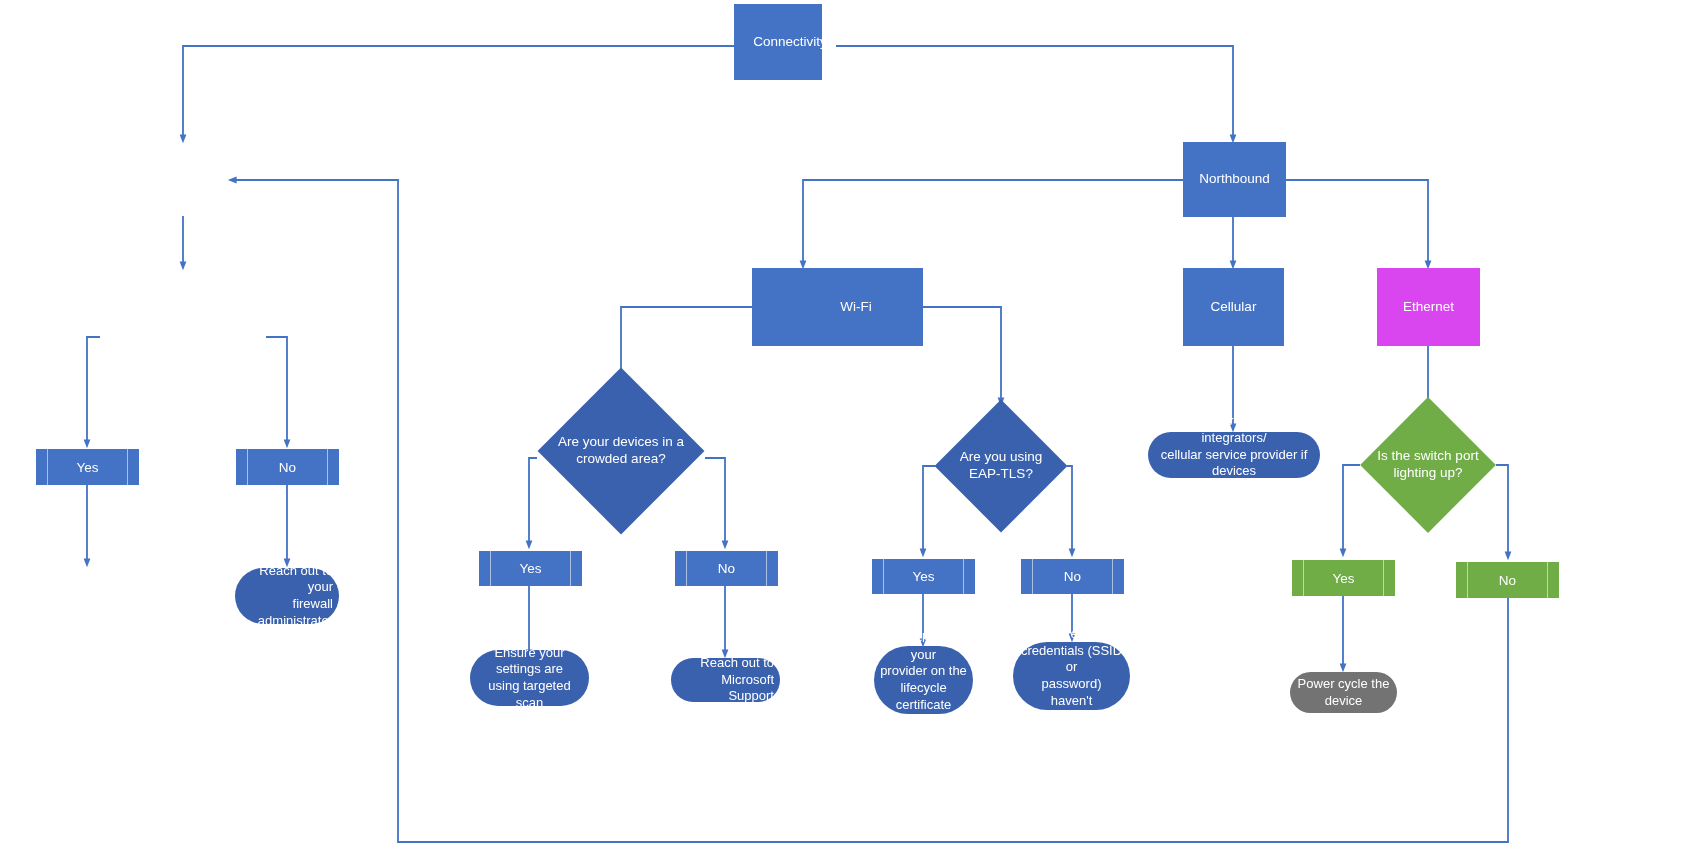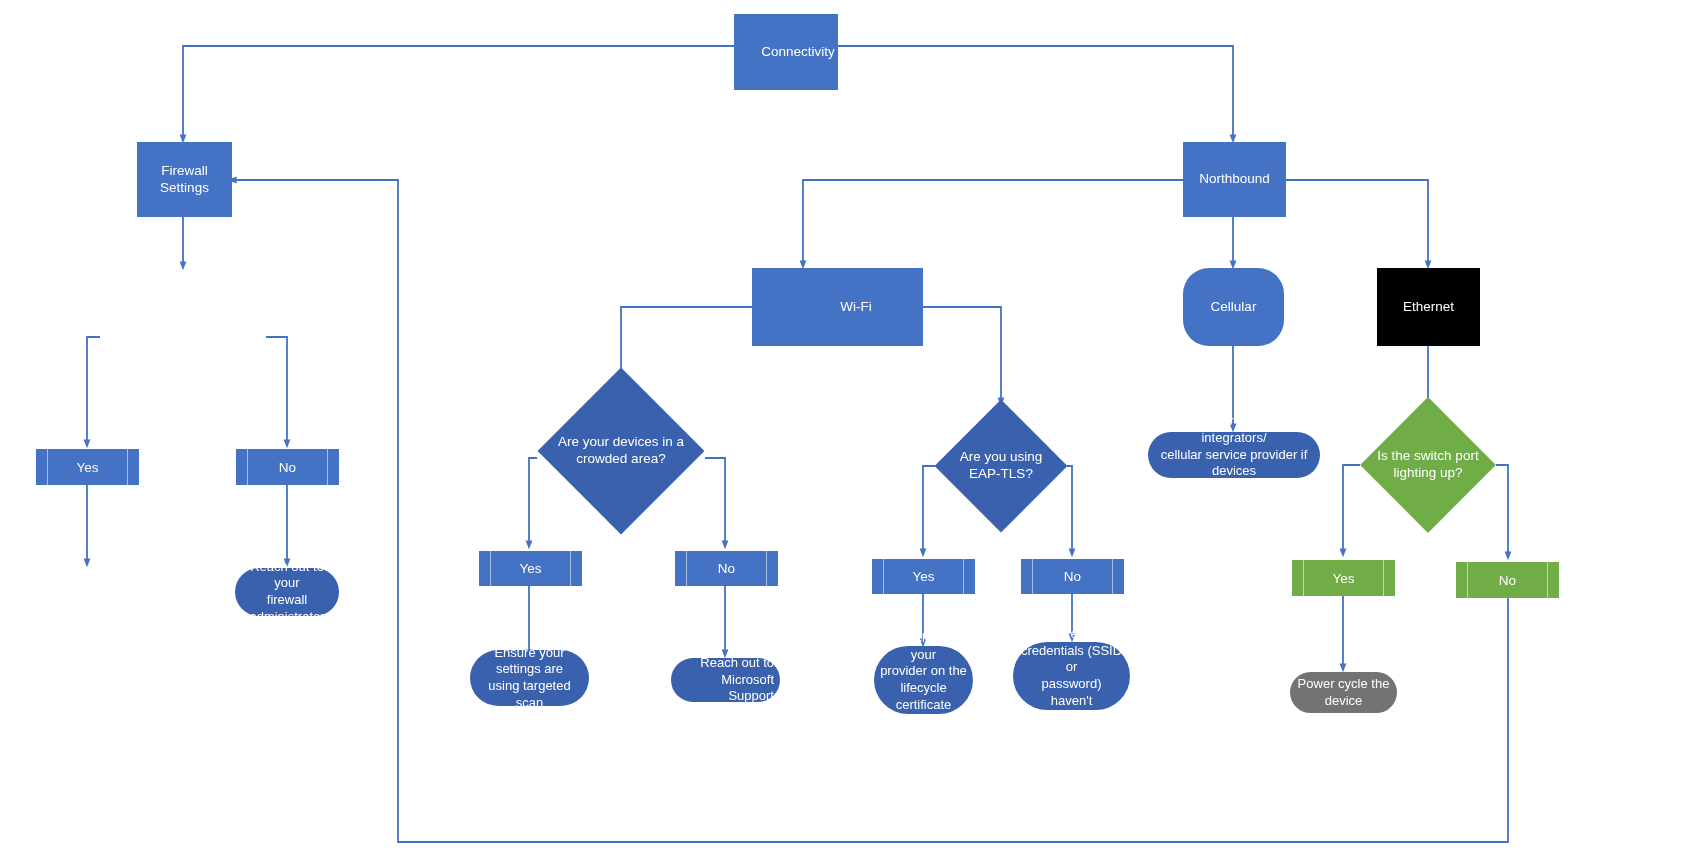--- a/index.html
+++ b/index.html
@@ -35,21 +35,21 @@
     color: #ffffff;
     line-height: 1.24;
     white-space: pre-line;
   }
   
   .proc {
     background: #4472c4;
     font-size: 13.5px;
   }
   .proc.green {
-    background: #000000;
+    background: #d946ef;
   }
   
   .diamond-wrap {
     position: absolute;
   }
   .diamond-shape {
     position: absolute;
     left: 0; top: 0;
     width: 100%;
     height: 100%;
@@ -165,37 +165,34 @@
 
       <path d="M1360,465 L1343,465 L1343,553" marker-end="url(#ah)"></path>
 
       <path d="M1496,465 L1508,465 L1508,556" marker-end="url(#ah)"></path>
       <path d="M1343,596 L1343,668" marker-end="url(#ah)"></path>
 
       <path d="M1508,598 L1508,842 L398,842 L398,180 L232,180" marker-end="url(#ah)"></path>
     </g>
   </svg>
 
-  <div class="node proc" style="left:734px; top:14px; width:104px; height:76px;padding-left:24px;">
+  <div class="node proc" style="left:734px; top:4px; width:88px; height:76px;padding-left:24px;">
     <span>Connectivity</span>
   </div>
 
-  <div class="node proc" style="left:137px; top:142px; width:95px; height:75px;">
-    <span>Firewall Settings</span>
-  </div>
 
   <div class="node proc" style="left:1183px; top:142px; width:103px; height:75px;">
     <span>Northbound</span>
   </div>
 
   <div class="node proc" style="left:752px; top:268px; width:171px; height:78px;padding-left:37px;">
     <span>Wi-Fi</span>
   </div>
 
-  <div class="node proc" style="left:1183px; top:268px; width:101px; height:78px;border-radius:26px;">
+  <div class="node proc" style="left:1183px; top:268px; width:101px; height:78px;">
     <span>Cellular</span>
   </div>
 
   <div class="node proc green" style="left:1377px; top:268px; width:103px; height:78px;">
     <span>Ethernet</span>
   </div>
 
 
   <div class="diamond-wrap" style="left:562px; top:392px; width:118px; height:118px;">
     <div class="diamond-shape"></div>
@@ -257,21 +254,21 @@
     <span>Yes</span>
   </div>
 
   <div class="predef green" style="left:1456px; top:562px; width:103px; height:36px;">
     <span class="bar-line l"></span>
     <span class="bar-line r"></span>
     <span>No</span>
   </div>
 
 
-  <div class="term" style="left:235px; top:568px; width:104px; height:48px;">
+  <div class="term" style="left:235px; top:568px; width:104px; height:56px;text-align:right;">
     <span>Reach out to your
 firewall
 administrator</span>
   </div>
 
   <div class="term" style="left:470px; top:650px; width:119px; height:56px;">
     <span>Ensure your settings are
 using targeted scan</span>
   </div>
 

